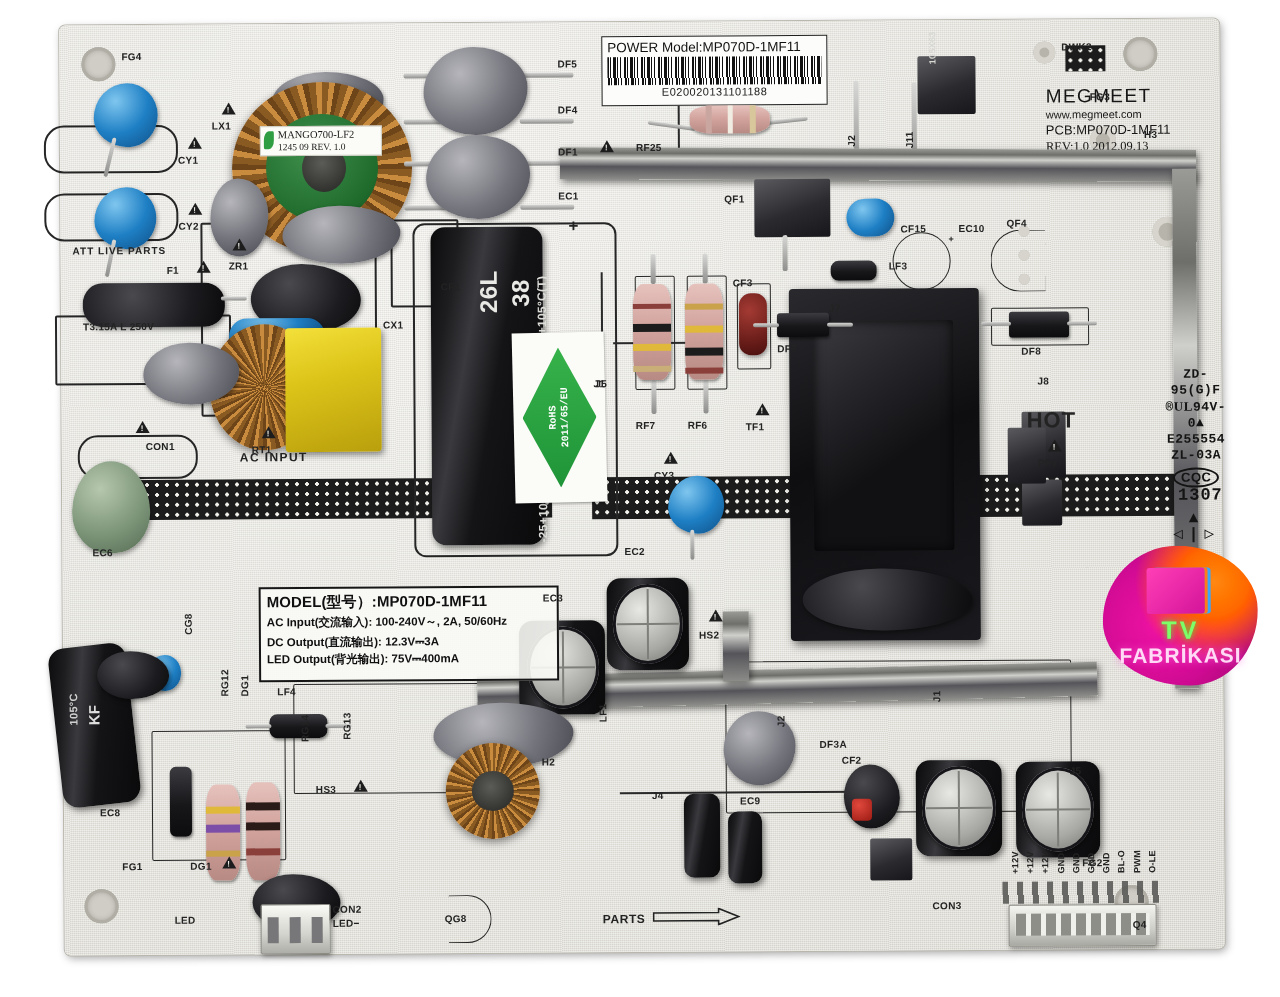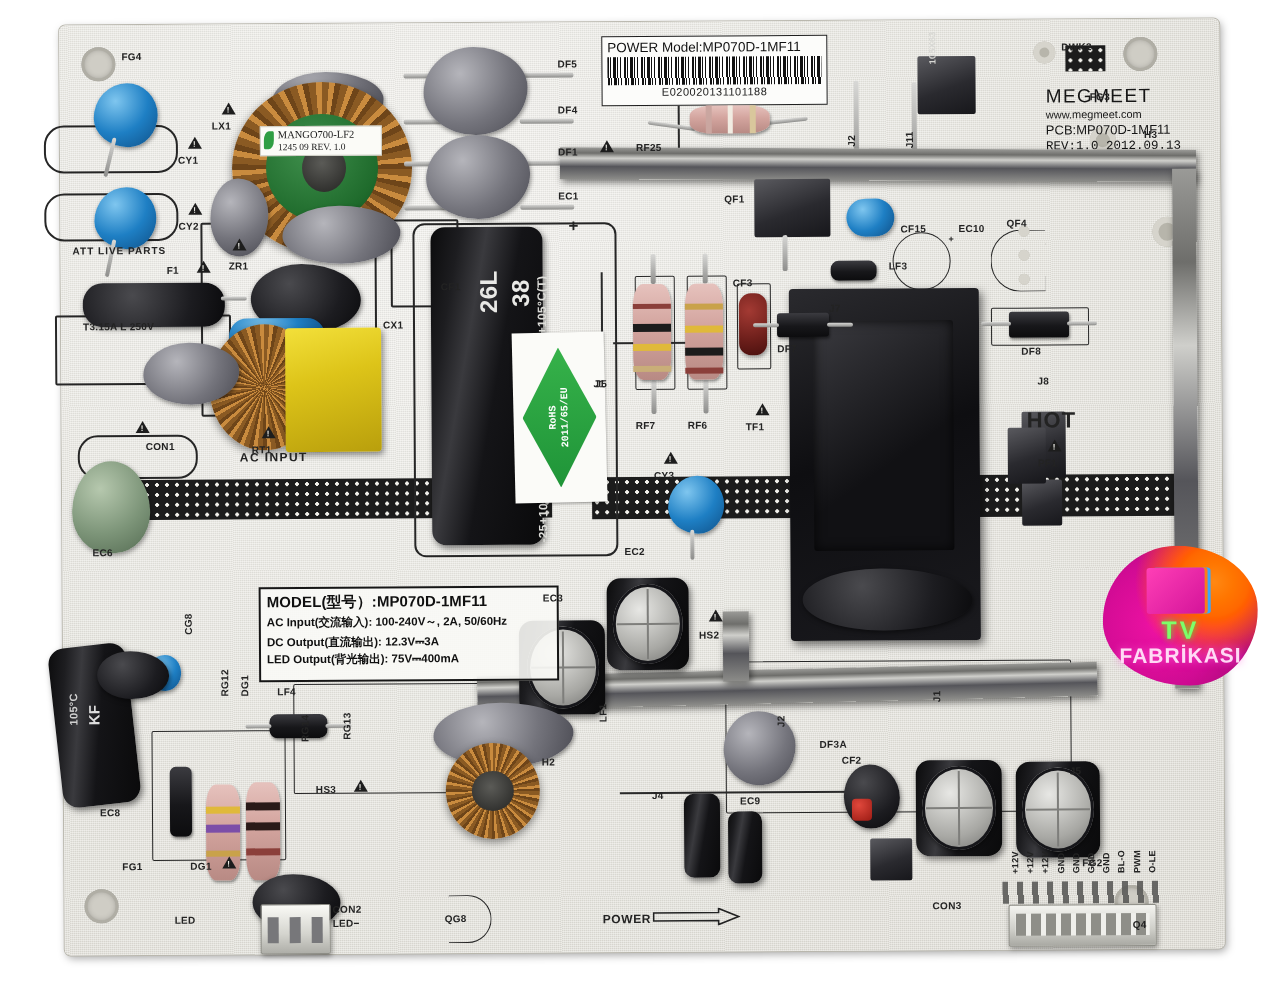--- a/index.html
+++ b/index.html
@@ -129,21 +129,21 @@
       #111 0 2px,#fff 2px 3px,#111 3px 4px,#fff 4px 6px,#111 6px 9px,#fff 9px 10px,
       #111 10px 11px,#fff 11px 13px,#111 13px 14px,#fff 14px 17px);}
   #barnum{font-size:11px;text-align:center;color:#1a1a1a;letter-spacing:.5px;
           font-family:"Liberation Sans",sans-serif;}
 
   
   #megmeet{position:absolute;left:986px;top:66px;color:#151515;}
   #megmeet .m1{font-size:19px;letter-spacing:1.4px;font-family:"Liberation Sans",sans-serif;}
   #megmeet .m2{font-size:11px;margin-top:1px;font-family:"Liberation Sans",sans-serif;}
   #megmeet .m3{font-size:13px;margin-top:2px;font-family:"Liberation Sans",sans-serif;}
-  #megmeet .m4{font-size:12.5px;margin-top:2px;font-family:Liberation Mono, monospace;}
+  #megmeet .m4{font-size:12.5px;margin-top:2px;font-family:Liberation Serif, serif;}
 
   
   #specbox{position:absolute;left:196px;top:563px;width:300px;height:95px;
     background:rgba(250,250,246,.9);border:2px solid #161616;box-sizing:border-box;
     padding:4px 6px;color:#101010;}
   #specbox .s1{font-size:15px;font-weight:700;letter-spacing:.1px;}
   #specbox .s2{font-size:11.5px;font-weight:700;margin-top:3px;}
   #specbox .s3{font-size:11.5px;font-weight:700;margin-top:5px;}
   #specbox .s4{font-size:11.5px;font-weight:700;margin-top:2px;}
 
@@ -358,20 +358,31 @@
     <div class="lead" style="left:766px;top:302px;width:26px;height:4px;"></div>
     <div class="diode" style="left:948px;top:292px;width:60px;height:26px;"></div>
     <div class="lead" style="left:920px;top:302px;width:30px;height:4px;"></div>
     <div class="lead" style="left:1006px;top:302px;width:30px;height:4px;"></div>
     <div class="diode" style="left:770px;top:240px;width:46px;height:20px;border-radius:8px;"></div>
 
     <div class="pad-ring" style="left:958px;top:206px;width:11px;height:11px;"></div>
     <div class="pad-ring" style="left:958px;top:230px;width:11px;height:11px;"></div>
     <div class="pad-ring" style="left:958px;top:254px;width:11px;height:11px;"></div>
 
+    <div id="approv">
+      <div>ZD-95(G)F</div>
+      <div>®<span style="font-family:'Liberation Serif',serif;">UL</span><span>94V-0</span>▲</div>
+      <div>E255554</div>
+      <div>ZL-03A</div>
+      <div style="margin-top:4px;">
+        <span class="cqc">CQC</span>
+        <span style="font-size:17px;margin-left:8px;letter-spacing:1px;">1307</span>
+      </div>
+      <div style="margin-top:6px;font-size:16px;letter-spacing:6px;">▲ ◁|▷</div>
+    </div>
     <div class="silk" style="left:965px;top:388px;font-size:22px;letter-spacing:1px;">HOT</div>
 
     <div class="cap-el" style="left:456px;top:598px;width:86px;height:94px;border-radius:14px;"></div>
     <div class="cap-top" style="left:464px;top:604px;width:72px;height:82px;"></div>
     <div class="cap-el" style="left:544px;top:556px;width:82px;height:92px;border-radius:14px;"></div>
     <div class="cap-top" style="left:550px;top:562px;width:70px;height:80px;"></div>
 
     <div class="cap-el" style="left:852px;top:740px;width:86px;height:96px;border-radius:14px;"></div>
     <div class="cap-top" style="left:858px;top:746px;width:74px;height:84px;"></div>
     <div class="cap-el" style="left:952px;top:742px;width:84px;height:96px;border-radius:14px;"></div>
@@ -512,21 +523,21 @@
     <div class="silk sm" style="left:588px;top:768px;">J4</div>
     <div class="silk sm" style="left:676px;top:774px;">EC9</div>
     <div class="silk sm rot90" style="left:712px;top:706px;">J2</div>
     <div class="silk sm" style="left:756px;top:718px;">DF3A</div>
     <div class="silk sm" style="left:778px;top:734px;">CF2</div>
     <div class="silk sm rot90" style="left:868px;top:682px;">J1</div>
     <div class="silk sm" style="left:1006px;top:746px;">J5</div>
     <div class="silk sm" style="left:1018px;top:838px;">FG2</div>
     <div class="silk sm" style="left:1068px;top:900px;">Q4</div>
     <div class="silk sm" style="left:868px;top:880px;">CON3</div>
-    <div class="silk md" style="left:538px;top:890px;letter-spacing:.6px;">POWER</div>
+    <div class="silk md" style="left:538px;top:890px;letter-spacing:.6px;">PARTS</div>
     <svg style="position:absolute;left:588px;top:886px;" width="88" height="18" viewBox="0 0 88 18">
       <path d="M1 5 L66 5 L66 1 L86 9 L66 17 L66 13 L1 13 Z" fill="none" stroke="#222" stroke-width="1.6"></path>
     </svg>
 
     <div style="position:absolute;left:940px;top:782px;width:160px;height:78px;">
         <div class="silk xs" style="position: absolute; left: 6px; top: 72px; transform-origin: left top; transform: rotate(-90deg); font-size: 9px; font-weight: 700;">+12V</div>
         <div class="silk xs" style="position: absolute; left: 21.2px; top: 72px; transform-origin: left top; transform: rotate(-90deg); font-size: 9px; font-weight: 700;">+12V</div>
         <div class="silk xs" style="position: absolute; left: 36.4px; top: 72px; transform-origin: left top; transform: rotate(-90deg); font-size: 9px; font-weight: 700;">+12V</div>
         <div class="silk xs" style="position: absolute; left: 51.6px; top: 72px; transform-origin: left top; transform: rotate(-90deg); font-size: 9px; font-weight: 700;">GND</div>
         <div class="silk xs" style="position: absolute; left: 66.8px; top: 72px; transform-origin: left top; transform: rotate(-90deg); font-size: 9px; font-weight: 700;">GND</div>

